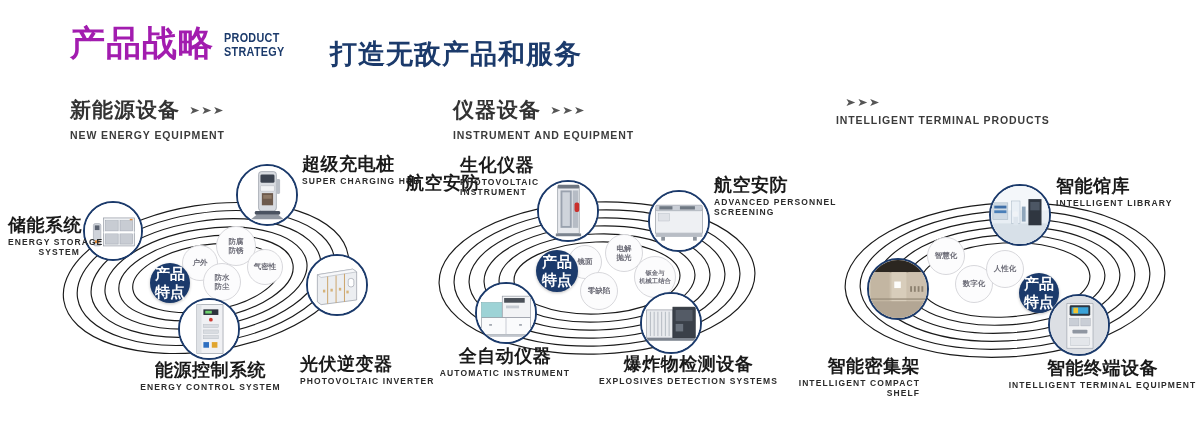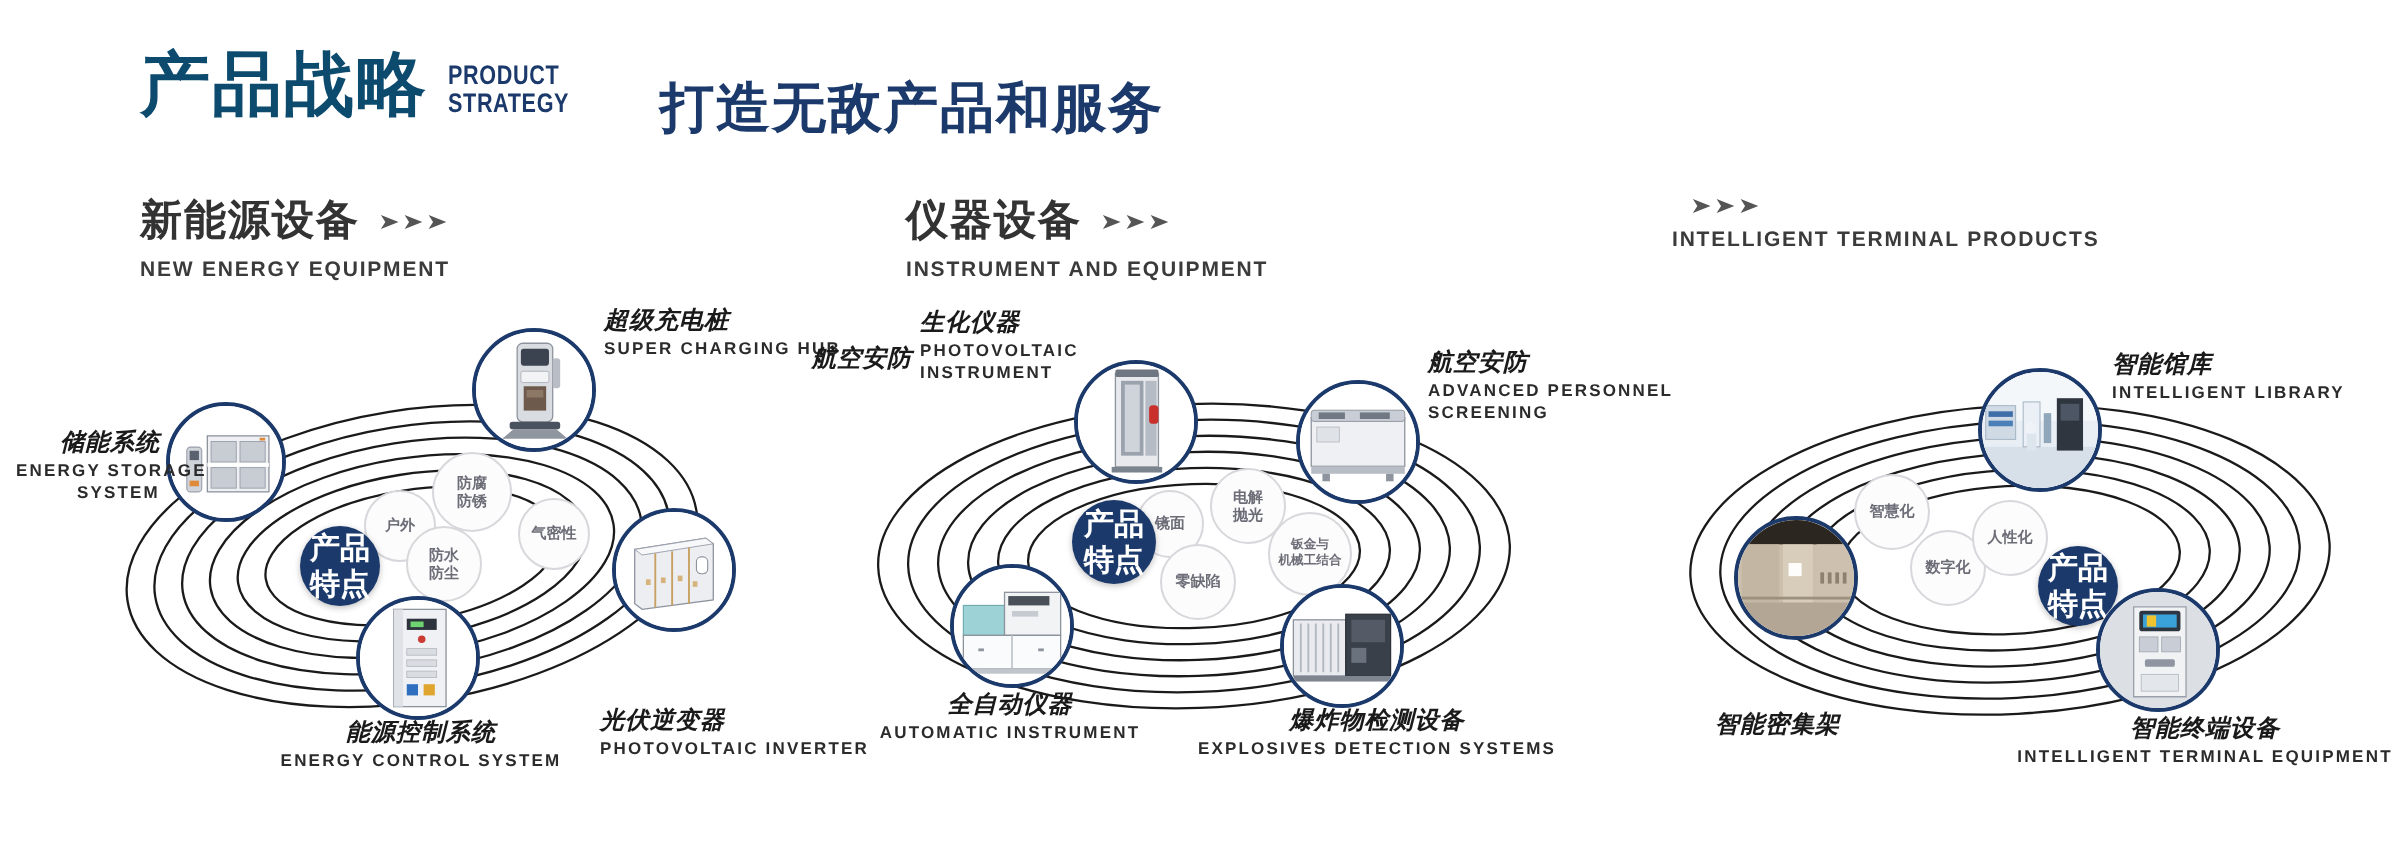--- a/index.html
+++ b/index.html
@@ -7,21 +7,21 @@
     width: 1200px; height: 422px;
     background: #ffffff;
     font-family: "Liberation Sans", "DejaVu Sans", sans-serif;
     overflow: hidden;
   }
   #page { position: relative; width: 1200px; height: 422px; background: #fff; }
 
   
   .hdr { position: absolute; left: 70px; top: 26px; display: flex; align-items: center; }
   .hdr-cn {
-    font-size: 35px; font-weight: 900; color: #0c4a6e;
+    font-size: 35px; font-weight: 900; color: #a21caf;
     letter-spacing: 1px; line-height: 1;
     font-family: "DejaVu Sans", "Liberation Sans", sans-serif;
   }
   .hdr-en {
     margin-left: 10px; margin-top: 3px;
     font-size: 13.5px; font-weight: 700; color: #1b3a6b;
     line-height: 1.02; letter-spacing: 0.4px;
     transform: scaleX(0.8); transform-origin: left center;
     font-family: "Liberation Sans", sans-serif;
   }
@@ -51,24 +51,23 @@
   .rings { position: absolute; inset: 0; }
 
   
   .node { position: absolute; border-radius: 50%; overflow: hidden;
           border: 2.5px solid #1b3a6b; background: #fff; }
   .node .art { position: absolute; inset: 0; }
 
   
   .nlabel { position: absolute; white-space: nowrap; }
   .nlabel .cn {
-    font-size: 12px; font-weight: 800; color: #1a1a1a; letter-spacing: 0.5px;
+    font-size: 18px; font-weight: 800; color: #1a1a1a; letter-spacing: 0.5px;
     line-height: 1.1;
     font-family: "DejaVu Sans", "Liberation Sans", sans-serif;
-    font-style: italic;
   }
   .nlabel .en {
     margin-top: 2px; font-size: 8.5px; font-weight: 700;
     color: #2b2b2b; letter-spacing: 1.1px; line-height: 1.25;
     font-family: "Liberation Sans", sans-serif;
   }
   .nlabel.right { text-align: right; }
   .nlabel.center { text-align: center; }
 
   
@@ -155,21 +154,21 @@
         <span>防腐</span><br>
         <span>防锈</span>
       </span>
     </div>
     <div class="feat" style="left:193px; top:113px; width:38px; height:38px;">
       <span>
         <span>防水</span><br>
         <span>防尘</span>
       </span>
     </div>
-    <div class="feat" style="left:249px; top:99px; width:36px; height:36px;">
+    <div class="feat" style="left:237px; top:99px; width:36px; height:36px;">
       <span>气密性</span>
     </div>
     <div class="feat core" style="left:140px; top:113px; width:40px; height:40px;">
       <span>
         <span>产品</span><br>
         <span>特点</span>
       </span>
     </div>
 
     <div class="node" style="left:73px; top:51px; width:60px; height:60px;">
@@ -461,16 +460,20 @@
           <rect x="44" y="28" width="2" height="6"></rect>
             <rect x="48" y="28" width="2" height="6"></rect>
           <rect x="52" y="28" width="2" height="6"></rect>
             <rect x="56" y="28" width="2" height="6"></rect>
         </g>
         <rect x="0" y="41" width="62" height="1.5" fill="#9c907e"></rect>
       </svg>
     </div>
     <div class="nlabel right" style="left:-10px; top:175px; width:130px;margin-top:31px;">
       <div class="cn">智能密集架</div>
+      <div class="en">
+        <span>INTELLIGENT COMPACT</span><br>
+        <span>SHELF</span>
+      </div>
     </div>
   </div>
 
 </div>
 
 </body></html>

